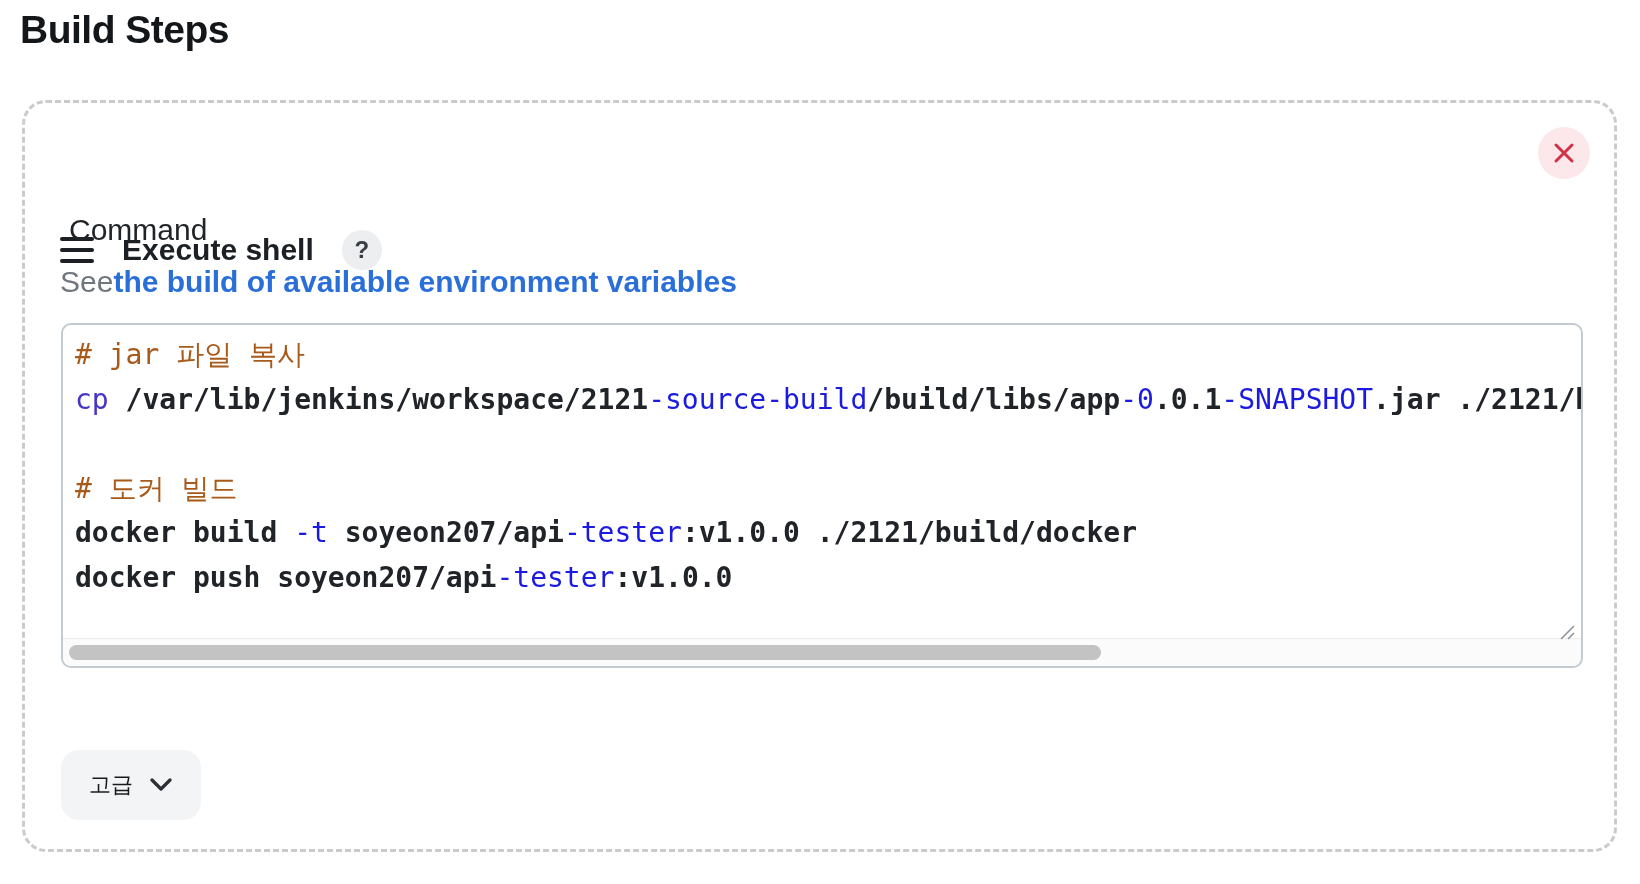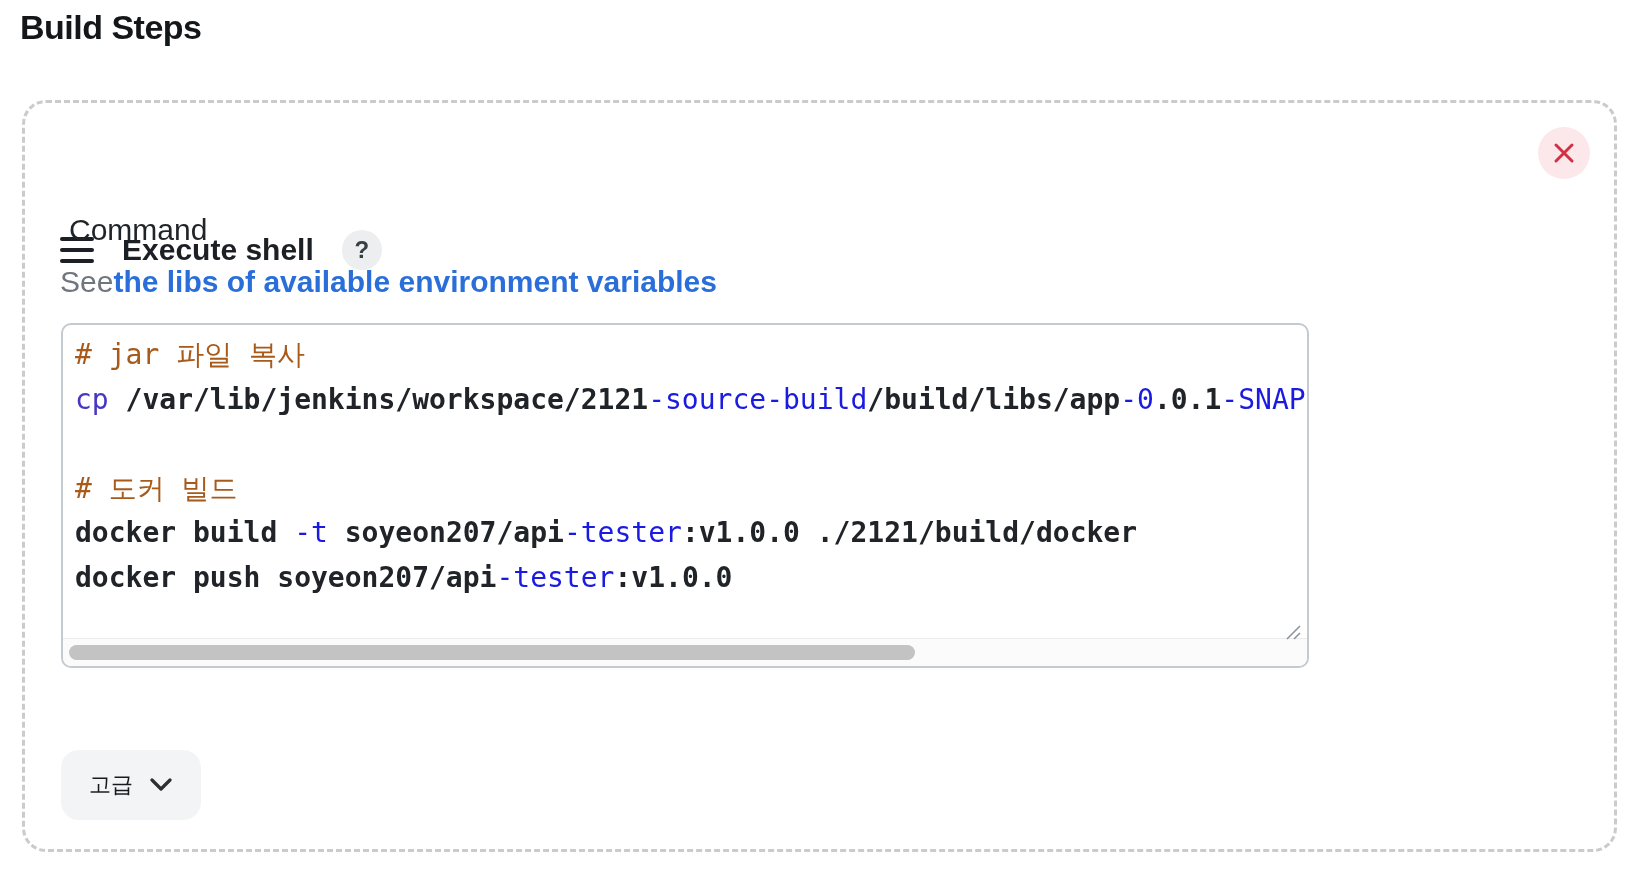--- a/index.html
+++ b/index.html
@@ -1,21 +1,21 @@
 <!DOCTYPE html>
 <html style="--accent-link: #2a6fd9; --danger: #d23045; --danger-bg: #fce8ea; --comment: #a85a1b; --keyword: #4636c4; --attr: #1b1ae0; --code-plain: #202428;"><head>
 <meta charset="utf-8">
 <style>
   * { margin: 0; padding: 0; box-sizing: border-box; }
   html, body { width: 1640px; height: 884px; background: #ffffff; overflow: hidden; }
   body { font-family: "Liberation Sans", sans-serif; color: #1c2024; position: relative; }
 
   .page-heading {
     position: absolute; left: 20px; top: 8px;
-    font-size: 34px; font-weight: 700; color: #14171a; letter-spacing: -0.5px;
+    font-size: 39px; font-weight: 700; color: #14171a; letter-spacing: -0.5px;
   }
 
   .step-card {
     position: absolute; left: 22px; top: 100px;
     width: 1595px; height: 752px;
     border: 3px dashed #cbcbcb; border-radius: 24px;
     background: #ffffff;
   }
 
   .step-header {
@@ -46,21 +46,21 @@
   }
   .env-hint {
     position: absolute; left: 35px; top: 162px;
     font-size: 30px;
   }
   .env-hint .prefix { color: #6f767d; margin-right: 0; }
   .env-hint .link { color: var(--accent-link, #2a6fd9); font-weight: 600; text-decoration: none; cursor: pointer; }
 
   .command-box {
     position: absolute; left: 36px; top: 220px;
-    width: 1248px; height: 345px;
+    width: 1522px; height: 345px;
     background: #ffffff;
     border: 2px solid #c4cbd0; border-radius: 10px;
     overflow: hidden; cursor: text;
   }
   .command-code {
     position: absolute; left: 0; top: 0; right: 0; bottom: 30px;
     padding: 8px 12px 0 12px;
     font-family: "DejaVu Sans Mono", "Liberation Mono", monospace;
     font-size: 28px; line-height: 44.5px;
     white-space: pre; overflow: hidden;
@@ -120,21 +120,21 @@
   <button class="close-button">
     <svg width="24" height="24" viewBox="0 0 24 24">
       <line x1="4" y1="4" x2="20" y2="20" stroke="#d23045" stroke-width="3" stroke-linecap="round"></line>
       <line x1="20" y1="4" x2="4" y2="20" stroke="#d23045" stroke-width="3" stroke-linecap="round"></line>
     </svg>
   </button>
 
   <div class="command-label">Command</div>
 
   <div class="env-hint">
-    <span class="prefix">See</span><a class="link">the libs of available environment variables</a>
+    <span class="prefix">See</span><a class="link">the build of available environment variables</a>
   </div>
 
   <div class="command-box">
     <div class="command-code"><div class="code-line"><span class="tok-comment"># jar 파일 복사</span></div><div class="code-line"><span class="tok-keyword">cp</span><span class="tok-plain"> /var/lib/jenkins/workspace/2121</span><span class="tok-attr">-source-build</span><span class="tok-plain">/build/libs/app</span><span class="tok-attr">-0</span><span class="tok-plain">.0.1</span><span class="tok-attr">-SNAPSHOT</span><span class="tok-plain">.jar ./2121/b</span></div><div class="code-line">&nbsp;</div><div class="code-line"><span class="tok-comment"># 도커 빌드</span></div><div class="code-line"><span class="tok-plain">docker build </span><span class="tok-attr">-t</span><span class="tok-plain"> soyeon207/api</span><span class="tok-attr">-tester</span><span class="tok-plain">:v1.0.0 ./2121/build/docker</span></div><div class="code-line"><span class="tok-plain">docker push soyeon207/api</span><span class="tok-attr">-tester</span><span class="tok-plain">:v1.0.0</span></div></div>
 
     <div class="h-scrollbar">
       <div class="thumb"></div>
     </div>
 
     <svg class="resize-handle" width="20" height="20" viewBox="0 0 20 20">

